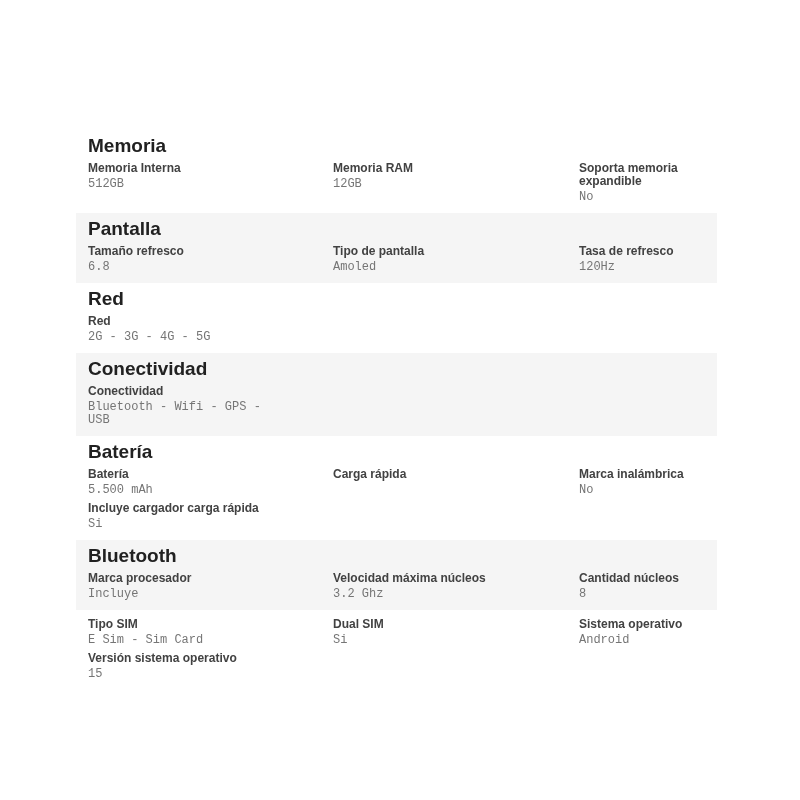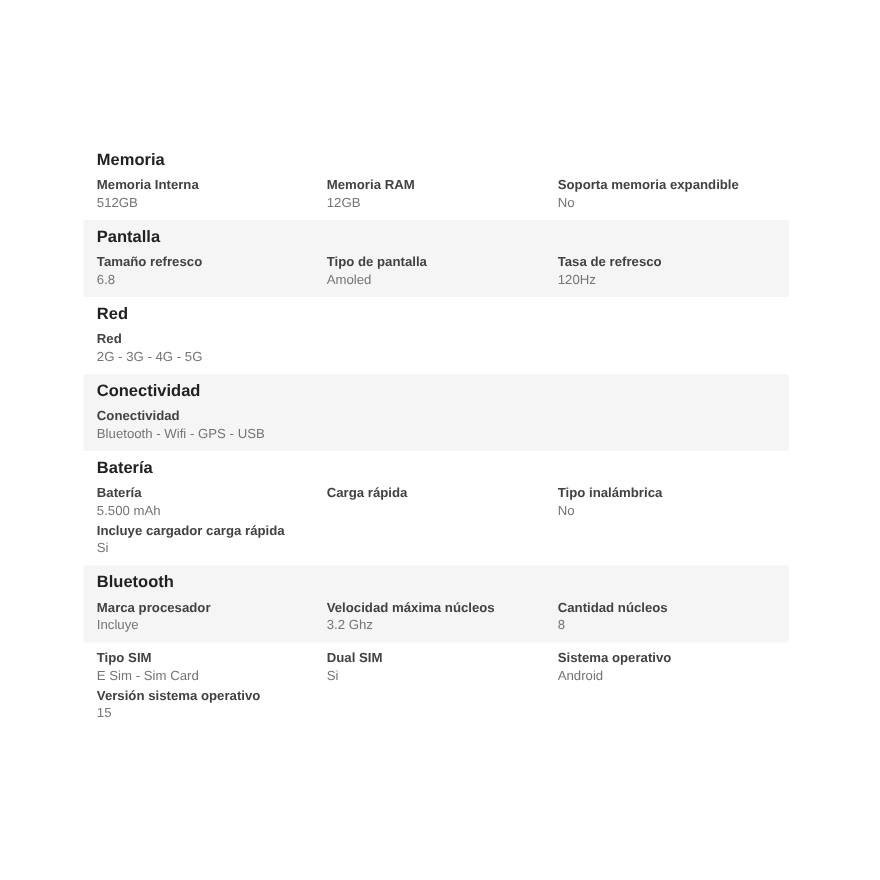--- a/index.html
+++ b/index.html
@@ -24,47 +24,49 @@
   }
   .spec-section {
     padding: 8px 12px 9px 12px;
     background: transparent;
   }
   .spec-section.shaded {
     background: var(--band-bg, #f5f5f5);
   }
   .section-title {
     margin: 0 0 8px 0;
-    font-size: 15px;
+    font-size: 19px;
     line-height: 16px;
     font-weight: 700;
     color: var(--title-color, #212121);
   }
   .spec-row {
     display: grid;
     grid-template-columns: 209px 210px 1fr;
+    gap: 36px;
   }
   .spec-row + .spec-row {
     margin-top: 5px;
   }
   .spec-attr {
     padding-right: 10px;
   }
   .attr-label {
     font-size: 12px;
     line-height: 13px;
     font-weight: 700;
     color: var(--label-color, #424242);
   }
   .attr-value {
     margin-top: 3px;
     font-size: 12px;
     line-height: 13px;
     font-weight: 400;
     color: var(--value-color, #757575);
+    font-family: Liberation Mono, monospace;
   }
 </style>
 </head>
 <body style="background: rgb(255, 255, 255);">
 
 <div class="viewport">
   <div class="specs">
       <section class="spec-section">
     <h2 class="section-title">Memoria</h2>
   <div class="spec-row">
@@ -121,21 +123,21 @@
     <h2 class="section-title">Batería</h2>
   <div class="spec-row">
           <div class="spec-attr">
     <div class="attr-label">Batería</div>
     <div class="attr-value">5.500 mAh</div>
   </div>
           <div class="spec-attr">
     <div class="attr-label">Carga rápida</div>
   </div>
           <div class="spec-attr">
-    <div class="attr-label">Tipo inalámbrica</div>
+    <div class="attr-label">Marca inalámbrica</div>
     <div class="attr-value">No</div>
   </div>
         </div>
         <div class="spec-row">
           <div class="spec-attr">
     <div class="attr-label">Incluye cargador carga rápida</div>
     <div class="attr-value">Si</div>
   </div>
         </div>
       </section>

